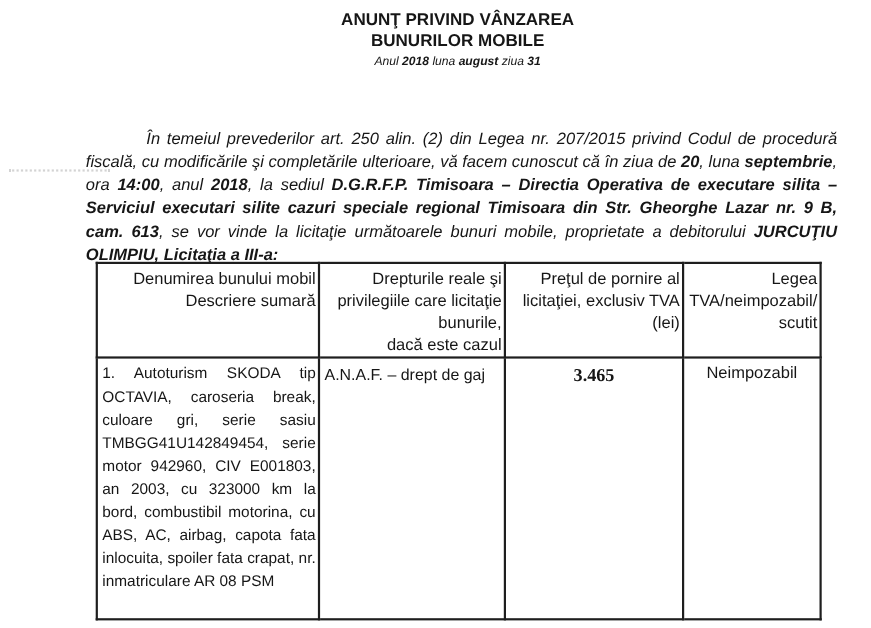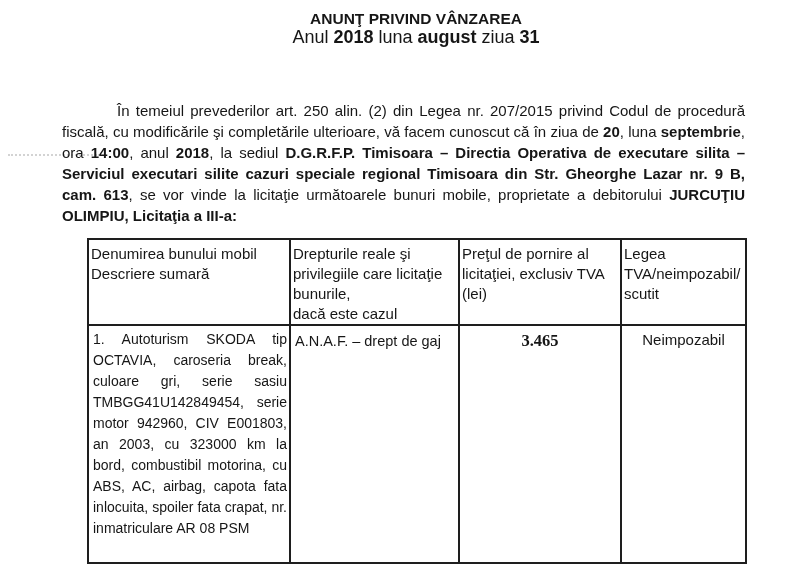--- a/index.html
+++ b/index.html
@@ -20,62 +20,63 @@
   .title-block {
     position: absolute;
     top: 9px;
     left: 40px;
     width: 752px;
     text-align: center;
     font-size: 15.5px;
     line-height: 19px;
   }
   .title-line { font-weight: bold; }
-  .date-line { font-weight: normal; font-size: 18px; }
+  .date-line { font-weight: normal; font-size: 11px; font-style: italic; }
   .date-line span[data-b], .rich b { font-weight: bold; }
   .scan-artifact {
     position: absolute;
     top: 154px;
     left: 8px;
     width: 92px;
     height: 0;
     border-top: 2px dotted #c9c9c9;
     opacity: 0.8;
   }
   .intro {
     position: absolute;
     top: 100px;
     left: 62px;
     width: 683px;
-    margin: 0;
+    margin: 16px;
     font-size: 15px;
     line-height: 21px;
     text-align: justify;
     text-indent: 55px;
+    font-style: italic;
   }
   table.doc-table {
     position: absolute;
     top: 238px;
     left: 87px;
     width: 658px;
     border-collapse: collapse;
     table-layout: fixed;
   }
   .doc-table td {
     border: 2px solid #1e1e1e;
     vertical-align: top;
     overflow: hidden;
   }
   .col-desc   { width: 202px; }
   .col-rights { width: 169px; }
   .col-price  { width: 162px; }
   .col-tax    { width: 125px; }
   .doc-table thead td {
     height: 77px;
-    text-align: left;
+    text-align: right;
     font-size: 15px;
     line-height: 20px;
     padding: 4px 2px 0 2px;
     white-space: pre-line;
     margin-left: 10px;
   }
   .doc-table tbody td { height: 230px; }
   .cell-desc {
     text-align: justify;
     font-size: 14px;
@@ -100,20 +101,21 @@
     padding-top: 5px;
   }
 </style>
 </head>
 <body>
 
 <div class="page">
 
   <div class="title-block">
     <div class="title-line">ANUNŢ PRIVIND VÂNZAREA</div>
+    <div class="title-line">BUNURILOR MOBILE</div>
     <div class="date-line rich"><span>Anul </span><b>2018</b><span> luna </span><b>august</b><span> ziua </span><b>31</b></div>
   </div>
 
   <div class="scan-artifact"></div>
 
   <p class="intro rich"><span>În temeiul prevederilor art. 250 alin. (2) din Legea nr. 207/2015 privind Codul de procedură fiscală, cu modificările şi completările ulterioare, vă facem cunoscut că în ziua de </span><b>20</b><span>, luna </span><b>septembrie</b><span>, ora </span><b>14:00</b><span>, anul </span><b>2018</b><span>, la sediul </span><b>D.G.R.F.P. Timisoara – Directia Operativa de executare silita – Serviciul executari silite cazuri speciale regional Timisoara din Str. Gheorghe Lazar nr. 9 B, cam. 613</b><span>, se vor vinde la licitaţie următoarele bunuri mobile, proprietate a debitorului </span><b>JURCUŢIU OLIMPIU, Licitaţia a III-a:</b></p>
 
   <table class="doc-table">
     <colgroup>
       <col class="col-desc">

